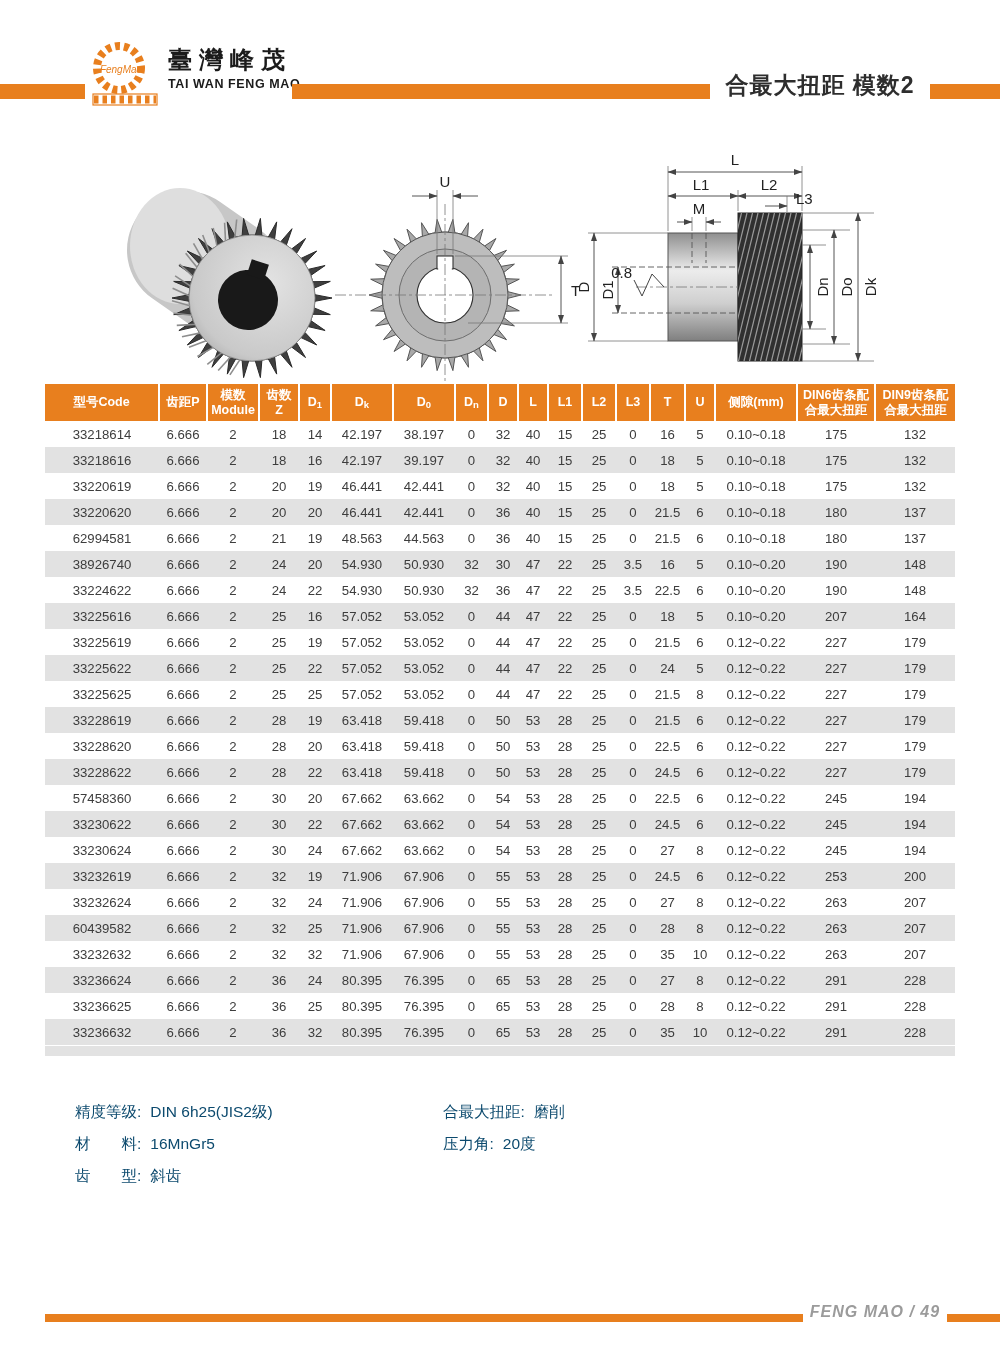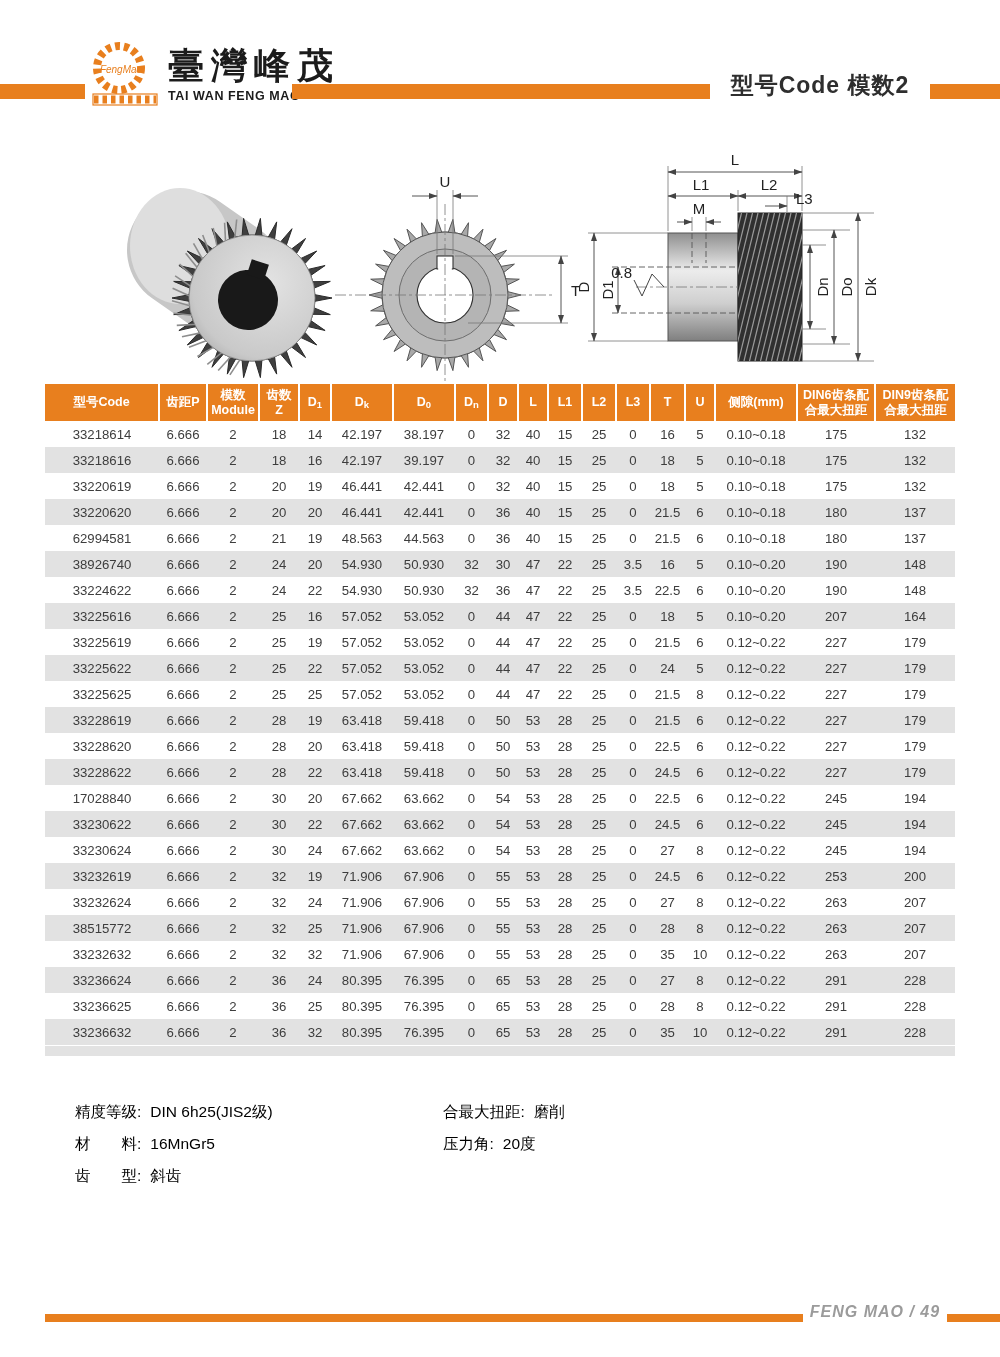--- a/index.html
+++ b/index.html
@@ -1,35 +1,35 @@
 <!DOCTYPE html>
 <html><head>
 <meta charset="utf-8">
 <style>
   html,body{margin:0;padding:0;background:#fff;}
   .page{position:relative;width:1000px;height:1357px;background:#fff;overflow:hidden;
         font-family:"Liberation Sans","DejaVu Sans",sans-serif;}
   .abs{position:absolute;}
   .bar{position:absolute;background:#e87f1e;}
-  .brand-cn{font-size:36px;font-weight:bold;color:#1b1b1b;letter-spacing:7px;line-height:1;}
+  .brand-cn{font-size:24px;font-weight:bold;color:#1b1b1b;letter-spacing:7px;line-height:1;}
   .brand-en{font-size:12.5px;font-weight:bold;color:#1b1b1b;letter-spacing:0.6px;margin-top:5px;}
   .header-title{position:absolute;left:712px;top:70px;width:216px;text-align:center;
         font-size:23px;font-weight:bold;color:#2e2e2e;letter-spacing:1px;}
   
   .table-wrap{position:absolute;left:45px;top:384px;width:910px;}
   table{border-collapse:collapse;table-layout:fixed;width:910px;}
   th{background:#e87f1e;color:#fff;font-size:12.5px;font-weight:bold;height:37px;
      line-height:1.15;border-left:2px solid #fff;padding:0;text-align:center;vertical-align:middle;}
   th:first-child{border-left:none;}
   th .subsc{font-size:9.5px;vertical-align:-2px;}
   td{height:26px;padding:0;text-align:center;font-size:13.2px;color:#3d3d3d;}
   tbody tr:nth-child(even){background:#e2e2e2;}
   .table-strip{width:910px;height:10px;background:#e2e2e2;margin-top:1px;}
   
-  .notes-col{position:absolute;top:1102px;font-size:15.5px;color:#000000;}
+  .notes-col{position:absolute;top:1102px;font-size:15.5px;color:#0c4a6e;}
   .note-line{margin-bottom:11px;white-space:nowrap;}
   .note-label{margin-right:9px;}
   
   .footer-text{position:absolute;left:806px;top:1303px;width:138px;text-align:center;
      font-style:italic;font-weight:bold;font-size:16px;color:#9b9b9b;letter-spacing:1px;}
   
   .dim{stroke:#555;stroke-width:1;fill:none;marker-start:url(#arr);marker-end:url(#arr);}
   .ext{stroke:#777;stroke-width:0.8;fill:none;}
   .cl{stroke:#777;stroke-width:0.8;fill:none;stroke-dasharray:11 3 3 3;}
   .hid{stroke:#555;stroke-width:0.9;fill:none;stroke-dasharray:6 3;}
@@ -49,21 +49,21 @@
     <rect x="8" y="58" width="64" height="11" fill="none" stroke="#e87f1e" stroke-width="1.2"></rect>
     <line x1="9" y1="63.5" x2="71" y2="63.5" stroke="#e87f1e" stroke-width="8" stroke-dasharray="4.5 4"></line>
   </svg>
 
   <div class="abs" style="left:168px;top:48px;">
     <div class="brand-cn">臺灣峰茂</div>
     <div class="brand-en">TAI WAN FENG MAO</div>
   </div>
 
   <div class="bar" style="left:292px;top:84px;width:418px;height:15px;"></div>
-  <div class="header-title">型号Code 模数2</div>
+  <div class="header-title">合最大扭距 模数2</div>
   <div class="bar" style="left:930px;top:84px;width:70px;height:15px;"></div>
 
   <svg class="abs" style="left:40px;top:146px;" width="920" height="236" viewBox="0 0 920 236">
     <defs>
       <marker id="arr" markerWidth="9" markerHeight="8" refX="8" refY="3" orient="auto-start-reverse">
         <path d="M0,0L8.5,3L0,6Z" fill="#444"></path>
       </marker>
       <linearGradient id="hubGrad" x1="0" y1="0" x2="0" y2="1">
         <stop offset="0" stop-color="#8f8f8f"></stop>
           <stop offset="0.35" stop-color="#ececec"></stop>
@@ -558,21 +558,21 @@
             <td>28</td>
             <td>25</td>
             <td>0</td>
             <td>24.5</td>
             <td>6</td>
             <td>0.12~0.22</td>
             <td>227</td>
             <td>179</td>
           </tr>
           <tr>
-            <td>17028840</td>
+            <td>57458360</td>
             <td>6.666</td>
             <td>2</td>
             <td>30</td>
             <td>20</td>
             <td>67.662</td>
             <td>63.662</td>
             <td>0</td>
             <td>54</td>
             <td>53</td>
             <td>28</td>
@@ -658,21 +658,21 @@
             <td>28</td>
             <td>25</td>
             <td>0</td>
             <td>27</td>
             <td>8</td>
             <td>0.12~0.22</td>
             <td>263</td>
             <td>207</td>
           </tr>
           <tr>
-            <td>38515772</td>
+            <td>60439582</td>
             <td>6.666</td>
             <td>2</td>
             <td>32</td>
             <td>25</td>
             <td>71.906</td>
             <td>67.906</td>
             <td>0</td>
             <td>55</td>
             <td>53</td>
             <td>28</td>

